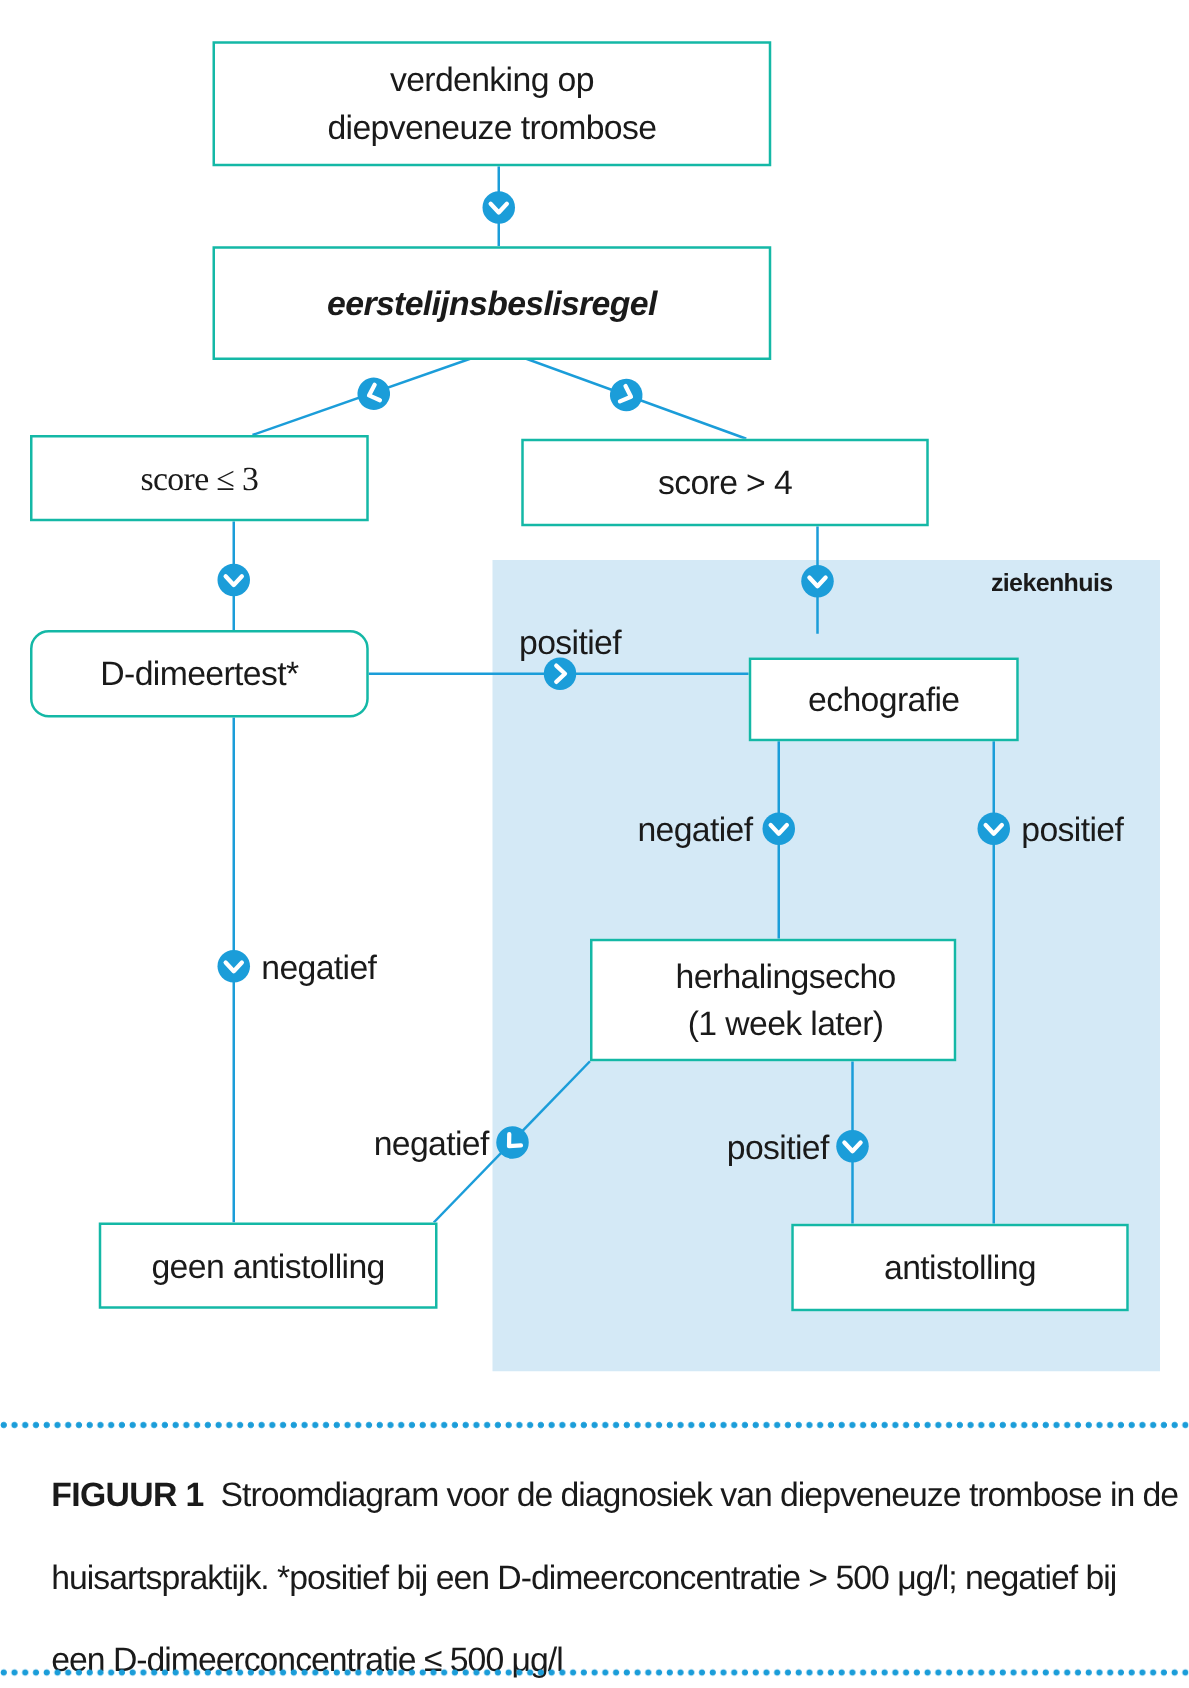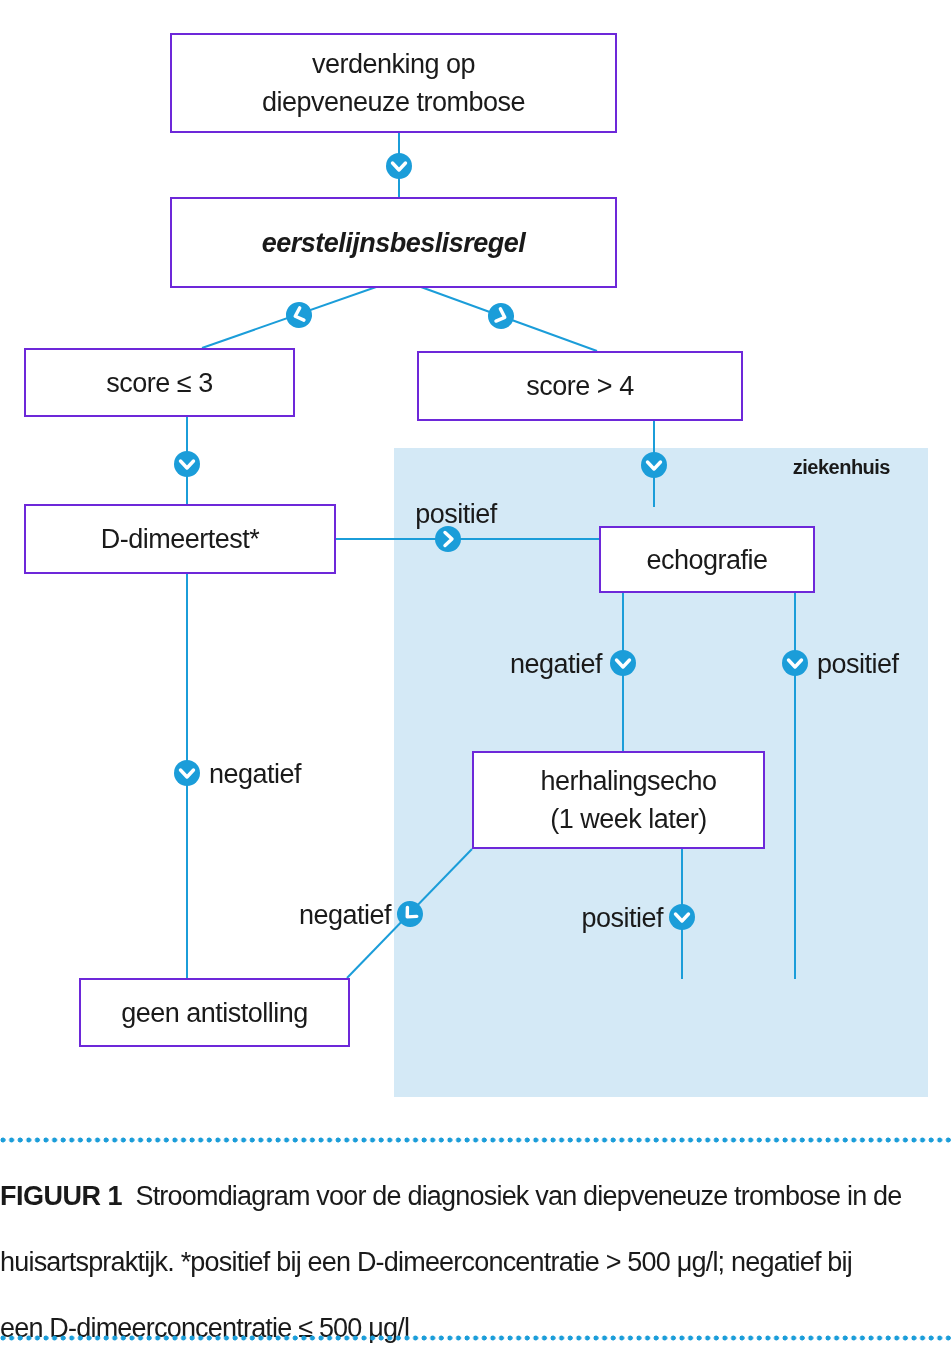--- a/index.html
+++ b/index.html
@@ -17,21 +17,21 @@
     left: 394px; top: 448px; width: 534px; height: 649px;
     background: #d4e9f6;
   }
   .connectors { position: absolute; left: 0; top: 0; }
   .connectors path { stroke: #1b9dd9; stroke-width: 2; fill: none; }
   .arrow circle { fill: #1b9dd9; stroke: none; }
   .arrow polyline { stroke: #ffffff; stroke-width: 3.4; fill: none; stroke-linecap: round; stroke-linejoin: round; }
   .node {
     position: absolute;
     background: #ffffff;
-    border: 2px solid #6d28d9;
+    border: 2px solid #14b8a6;
     box-sizing: border-box;
     display: flex; align-items: center; justify-content: center;
     text-align: center;
     font-size: 27px; line-height: 38px; letter-spacing: -0.5px;
     white-space: pre-line;
   }
   .node.bold { font-weight: bold; }
   .flabel {
     position: absolute;
     font-size: 27px; line-height: 30px; letter-spacing: -0.5px;
@@ -48,21 +48,21 @@
     position: absolute; left: 0; width: 951px; height: 6px;
     background-image: radial-gradient(circle at 3px 3px, #1b9dd9 2.2px, transparent 2.8px);
     background-size: 8.6px 6px;
     background-repeat: repeat-x;
   }
   .caption-text {
     position: absolute;
     left: 0; top: 1163px; width: 951px;
     font-size: 27px; line-height: 66px; letter-spacing: -0.8px;
   }
-  .caption-line { white-space: nowrap; }
+  .caption-line { white-space: nowrap; padding-left: 41px; }
   .caption-text b { letter-spacing: -0.5px; }
 </style>
 </head>
 <body>
 
 <div class="canvas">
 
   <div class="region"></div>
 
   <svg class="connectors" width="951" height="1350" viewBox="0 0 951 1350">
@@ -120,27 +120,28 @@
     </g>
     <g class="arrow" transform="translate(682,917)">
       <circle r="13"></circle>
         <polyline points="-6.5,-3 0,4 6.5,-3"></polyline>
     </g>
   </svg>
 
   <div class="node" style="left:170px;top:33px;width:447px;height:100px;">verdenking op
 diepveneuze trombose</div>
   <div class="node bold" style="left:170px;top:197px;width:447px;height:91px;font-style:italic;">eerstelijnsbeslisregel</div>
-  <div class="node" style="left:24px;top:348px;width:271px;height:69px;">score ≤ 3</div>
+  <div class="node" style="left:24px;top:348px;width:271px;height:69px;font-family:Liberation Serif, serif;">score ≤ 3</div>
   <div class="node" style="left:417px;top:351px;width:326px;height:70px;">score &gt; 4</div>
-  <div class="node" style="left:24px;top:504px;width:312px;height:70px;">D-dimeertest*</div>
+  <div class="node" style="left:24px;top:504px;width:271px;height:70px;border-radius:15px;">D-dimeertest*</div>
   <div class="node" style="left:599px;top:526px;width:216px;height:67px;">echografie</div>
   <div class="node" style="left:472px;top:751px;width:293px;height:98px;padding-left:20px;">herhalingsecho
 (1 week later)</div>
   <div class="node" style="left:79px;top:978px;width:271px;height:69px;text-align:right;">geen antistolling</div>
+  <div class="node" style="left:633px;top:979px;width:270px;height:70px;">antistolling</div>
 
   <div class="region-label">ziekenhuis</div>
 
   <div class="flabel" style="left:408px;top:499px;width:96px;text-align:center;">positief</div>
   <div class="flabel right" style="left:498px;top:649px;width:104px;">negatief</div>
   <div class="flabel" style="left:817px;top:649px;">positief</div>
   <div class="flabel" style="left:209px;top:759px;">negatief</div>
   <div class="flabel right" style="left:287px;top:900px;width:104px;">negatief</div>
   <div class="flabel right" style="left:559px;top:903px;width:104px;">positief</div>
 

